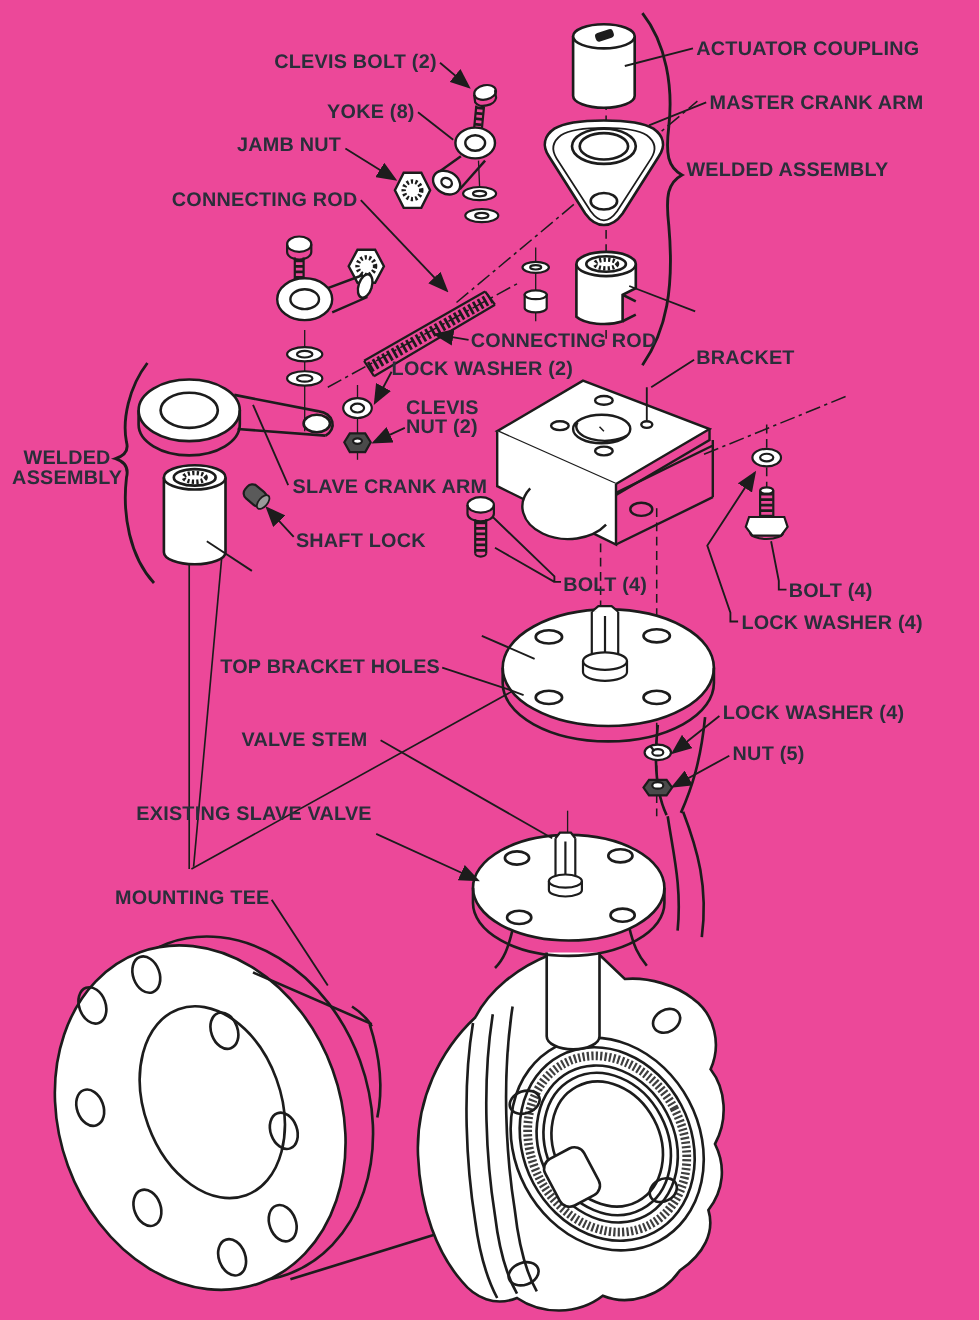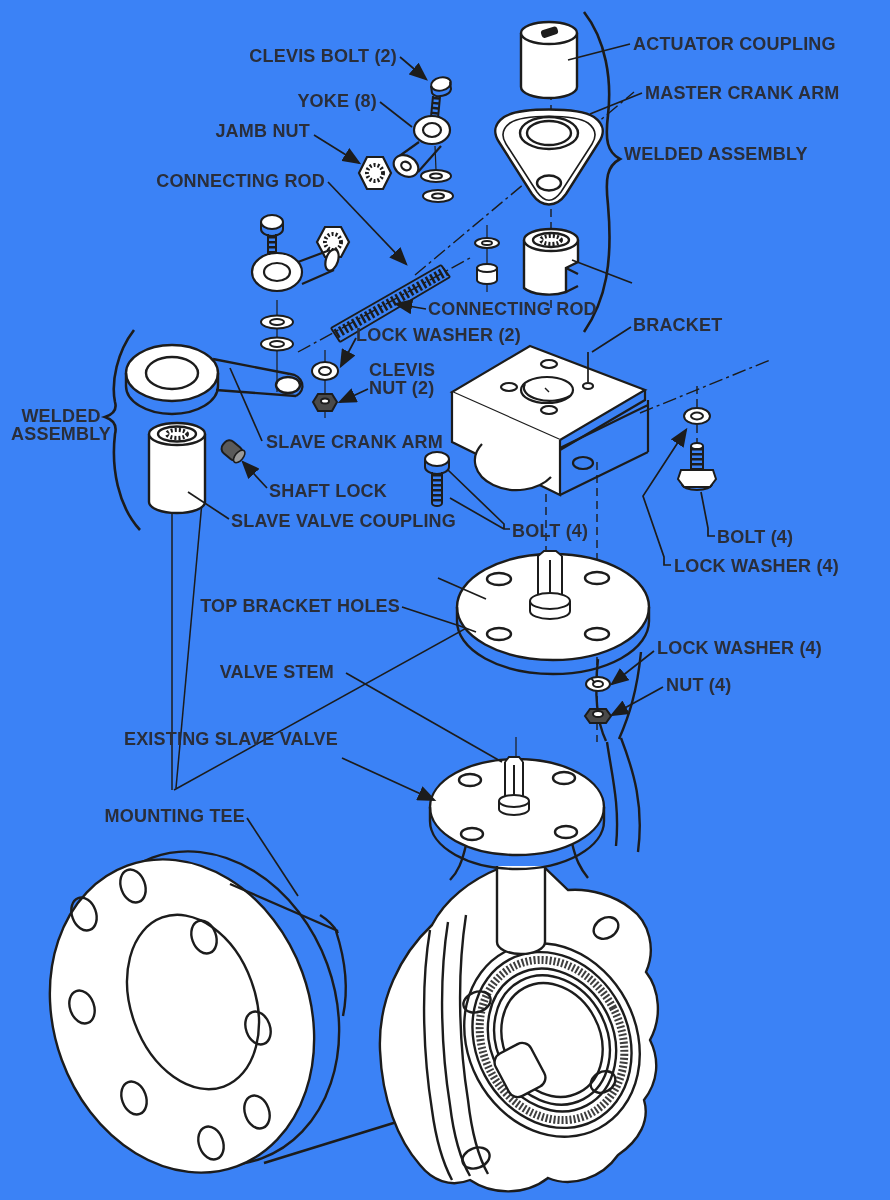--- a/index.html
+++ b/index.html
@@ -1,16 +1,16 @@
 <!DOCTYPE html>
 <html><head>
 <meta charset="utf-8">
 <style>
   html,body{margin:0;padding:0;background:#ffffff;}
-  .stage{position:relative;width:890px;height:1200px;background:#3b82f6;overflow:hidden;
+  .stage{position:relative;width:890px;height:1200px;background:#ec4899;overflow:hidden;
          font-family:"Liberation Sans", sans-serif;}
   .stage svg{position:absolute;left:0;top:0;}
   .lbl{position:absolute;white-space:nowrap;font-weight:bold;font-size:18px;line-height:20px;
        color:#2a2e3a;letter-spacing:.2px;}
   .lbl.two{line-height:18px;}
   .lbl.centered{text-align:center;margin-top:12px;}
 </style>
 </head>
 <body>
 
@@ -335,24 +335,23 @@
 <div class="lbl two" style="left:369px;top:361px">
   <div>CLEVIS</div>
   <div>NUT (2)</div>
 </div>
 <div class="lbl two centered" style="left:8px;top:395px;width:106px">
   <div>WELDED</div>
   <div>ASSEMBLY</div>
 </div>
 <div class="lbl" style="left:266px;top:432px">SLAVE CRANK ARM</div>
 <div class="lbl" style="left:269px;top:481px">SHAFT LOCK</div>
-<div class="lbl" style="left:231px;top:511px">SLAVE VALVE COUPLING</div>
 <div class="lbl" style="left:512px;top:521px">BOLT (4)</div>
 <div class="lbl" style="left:717px;top:527px">BOLT (4)</div>
 <div class="lbl" style="left:674px;top:556px">LOCK WASHER (4)</div>
 <div class="lbl" style="right:490px;top:596px">TOP BRACKET HOLES</div>
 <div class="lbl" style="left:657px;top:638px">LOCK WASHER (4)</div>
-<div class="lbl" style="left:666px;top:675px">NUT (4)</div>
+<div class="lbl" style="left:666px;top:675px">NUT (5)</div>
 <div class="lbl" style="right:556px;top:662px">VALVE STEM</div>
 <div class="lbl" style="right:552px;top:729px">EXISTING SLAVE VALVE</div>
 <div class="lbl" style="right:645px;top:806px">MOUNTING TEE</div>
 
 </div>
 
 </body></html>

